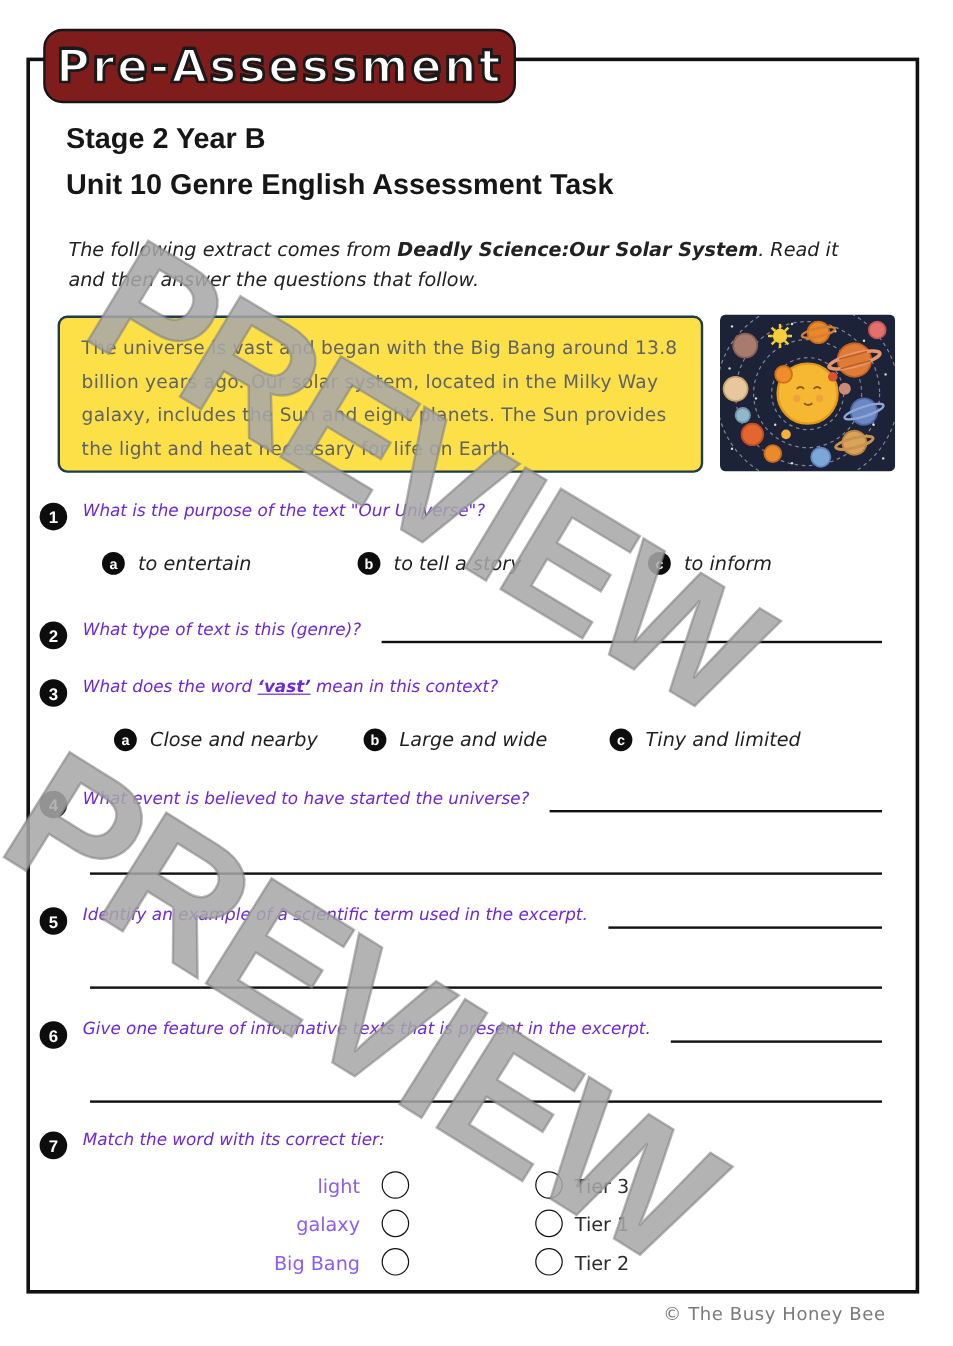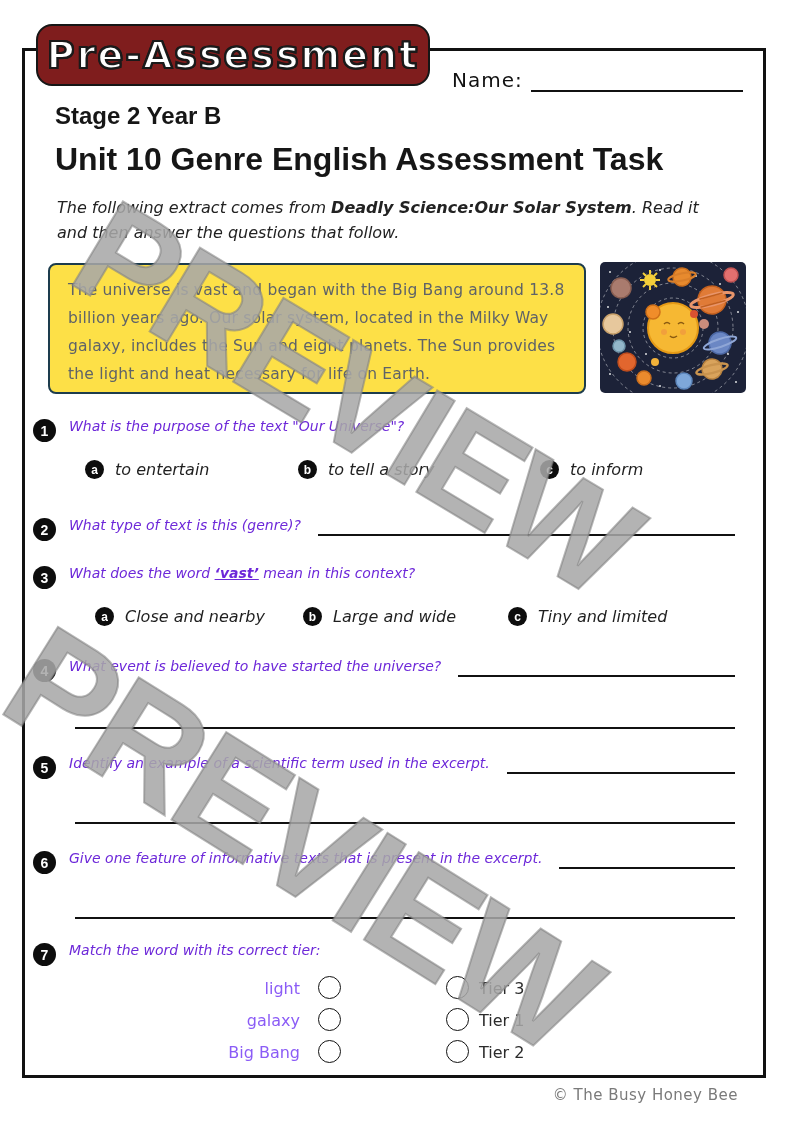--- a/index.html
+++ b/index.html
@@ -20,21 +20,21 @@
                 -webkit-text-stroke:2.2px #1a1a1a;
                 text-shadow:-1px -1px 0 #1a1a1a, 1px -1px 0 #1a1a1a, -1px 1px 0 #1a1a1a, 1px 1px 0 #1a1a1a; }
 
   .name-row { position:absolute; left:452px; top:68px; display:flex; align-items:flex-end; z-index:2; }
   .name-label { font-size:20px; color:#111; letter-spacing:1px; }
   .name-line { width:212px; border-bottom:2.5px solid #111; height:24px; margin-left:8px; }
 
   .h-stage { position:absolute; left:55px; top:102px; font-family:"Liberation Sans", sans-serif;
              font-weight:700; font-size:24px; color:#161616; }
   .h-unit  { position:absolute; left:55px; top:141px; font-family:"Liberation Sans", sans-serif;
-             font-weight:700; font-size:32px; color:#161616; }
+             font-weight:700; font-size:24px; color:#161616; }
 
   .intro { position:absolute; left:57px; top:196px; width:672px;
            font-style:italic; font-size:16px; line-height:1.55; color:#222; }
   .intro b { font-weight:700;margin-top:28px; }
 
   
   .excerpt-box { position:absolute; left:48px; top:263px; width:538px; height:131px;
                  border:2.5px solid #1d3c4d; border-radius:8px; padding:12px 18px; background:#fde047; }
   .excerpt-text { font-size:15.5px; line-height:1.8; color:#5f6368; letter-spacing:.2px; }
 
@@ -78,24 +78,20 @@
 <body>
 
 <div class="page">
 
   <div class="page-border"></div>
 
   <div class="title-box">
     <span class="title-text">Pre-Assessment</span>
   </div>
 
-  <div class="name-row">
-    <span class="name-label">Name:</span>
-    <span class="name-line"></span>
-  </div>
 
   <div class="h-stage">Stage 2 Year B</div>
   <div class="h-unit">Unit 10 Genre English Assessment Task</div>
 
   <p class="intro"><span>The following extract comes from </span><b>Deadly Science:Our Solar System</b><span>. Read it and then answer the questions that follow.</span></p>
 
   <div class="excerpt-box">
     <p class="excerpt-text">The universe is vast and began with the Big Bang around 13.8 billion years ago. Our solar system, located in the Milky Way galaxy, includes the Sun and eight planets. The Sun provides the light and heat necessary for life on Earth.</p>
   </div>
 

